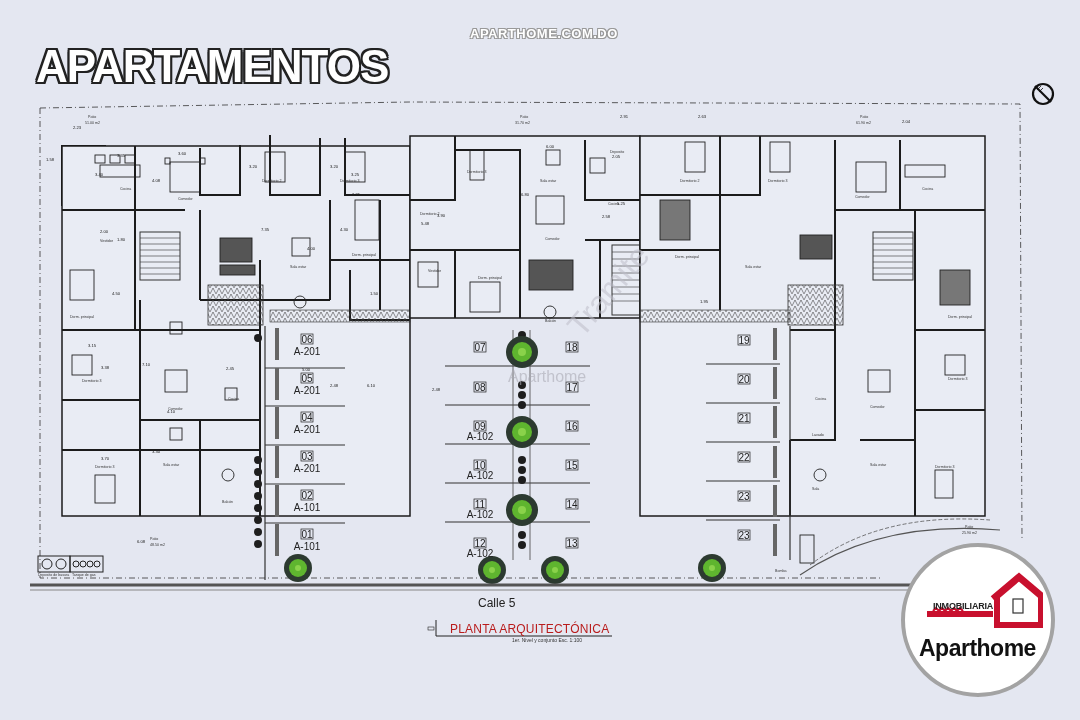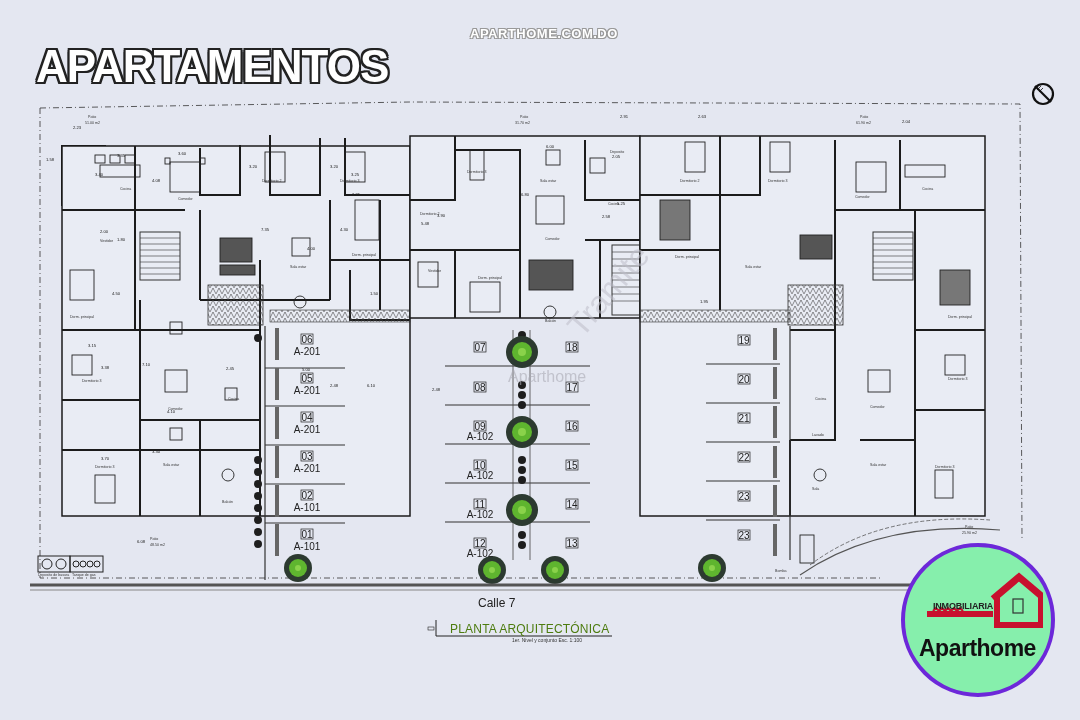--- a/index.html
+++ b/index.html
@@ -9,23 +9,23 @@
     text-shadow:-2px -2px 0 #222,2px -2px 0 #222,-2px 2px 0 #222,2px 2px 0 #222,0 2px 0 #222,0 -2px 0 #222,2px 0 0 #222,-2px 0 0 #222;
     transform:scaleY(1.05);transform-origin:left top;}
   .site{left:470px;top:26px;font-size:13px;font-weight:bold;color:#fff;letter-spacing:0.5px;
     text-shadow:-1px -1px 0 #999,1px -1px 0 #999,-1px 1px 0 #999,1px 1px 0 #999;}
   .plan{left:0;top:0;width:1080px;height:720px;}
   .lbl{font-size:3.6px;fill:#333;font-family:"Liberation Sans",sans-serif;}
   .dim{font-size:4.2px;fill:#222;font-family:"Liberation Sans",sans-serif;}
   .pnum{font-size:10px;fill:#222;font-family:"Liberation Sans",sans-serif;}
   .pcode{font-size:10px;fill:#222;font-family:"Liberation Sans",sans-serif;}
   .calle{left:478px;top:596px;font-size:12px;color:#222;}
-  .planta{left:450px;top:622px;font-size:12px;color:#4d7c0f;letter-spacing:0.2px;}
+  .planta{left:450px;top:622px;font-size:12px;color:#b91c1c;letter-spacing:0.2px;}
   .escala{left:512px;top:637px;font-size:5px;color:#333;}
-  .logo{left:901px;top:543px;width:154px;height:154px;border-radius:50%;background:#86efac;border:4px solid #6d28d9;box-sizing:border-box;}
+  .logo{left:901px;top:543px;width:154px;height:154px;border-radius:50%;background:#ffffff;border:4px solid #a3a3a3;box-sizing:border-box;}
   .logo-inmo{left:28px;top:54px;font-size:9px;font-weight:bold;color:#222;letter-spacing:-0.2px;}
   .logo-name{left:14px;top:88px;font-size:23px;font-weight:bold;color:#111;letter-spacing:-0.5px;}
   .watermark{left:560px;top:320px;font-size:32px;color:rgba(190,190,200,0.55);transform:rotate(-50deg);transform-origin:left top;}
   .wm-home{left:508px;top:368px;font-size:16px;color:rgba(170,170,180,0.6);}
   .compass{left:1028px;top:79px;width:30px;height:30px;}
 </style>
 </head>
 <body>
 
 <div class="abs title">APARTAMENTOS</div>
@@ -452,21 +452,21 @@
 
 <div class="abs watermark">Tramite</div>
 <div class="abs wm-home">Aparthome</div>
 
 <svg class="abs compass" viewBox="0 0 30 30">
   <circle cx="15" cy="15" r="10" fill="none" stroke="#111" stroke-width="2.2"></circle>
   <path d="M7 7 L23 23" stroke="#111" stroke-width="2.2"></path>
   <path d="M9 11 L13 7 M11 13 L15 9" stroke="#111" stroke-width="0.8"></path>
 </svg>
 
-<div class="abs calle">Calle 7</div>
+<div class="abs calle">Calle 5</div>
 <div class="abs planta">PLANTA ARQUITECTÓNICA</div>
 <div class="abs escala">1er. Nivel y conjunto Esc. 1:100</div>
 
 <div class="abs logo">
   <svg class="abs" style="left:18px;top:22px;width:120px;height:60px;" viewBox="0 0 120 60">
     <path d="M4 42 L70 42 L70 48 L4 48 Z" fill="#c8102e"></path>
     <path d="M10 42 l3 -3 l3 3 l3 -3 l3 3 l3 -3 l3 3 l3 -3 l3 3 l3 -3 l3 3" fill="none" stroke="#c8102e" stroke-width="2"></path>
     <path d="M70 30 L96 8 L122 30" fill="none" stroke="#c8102e" stroke-width="7"></path>
     <path d="M74 28 L74 56 L118 56 L118 28" fill="none" stroke="#c8102e" stroke-width="6"></path>
     <rect x="90" y="30" width="10" height="14" fill="none" stroke="#333" stroke-width="1.2"></rect>

